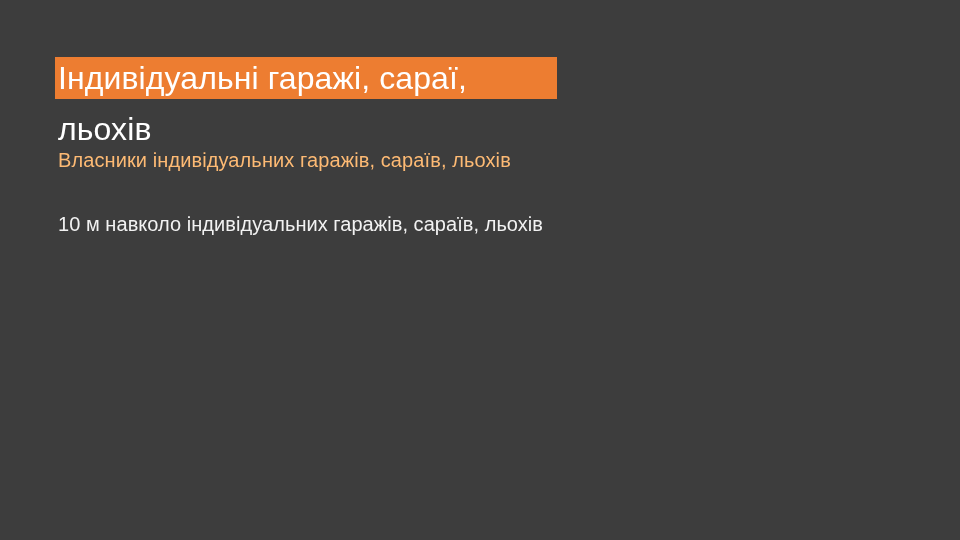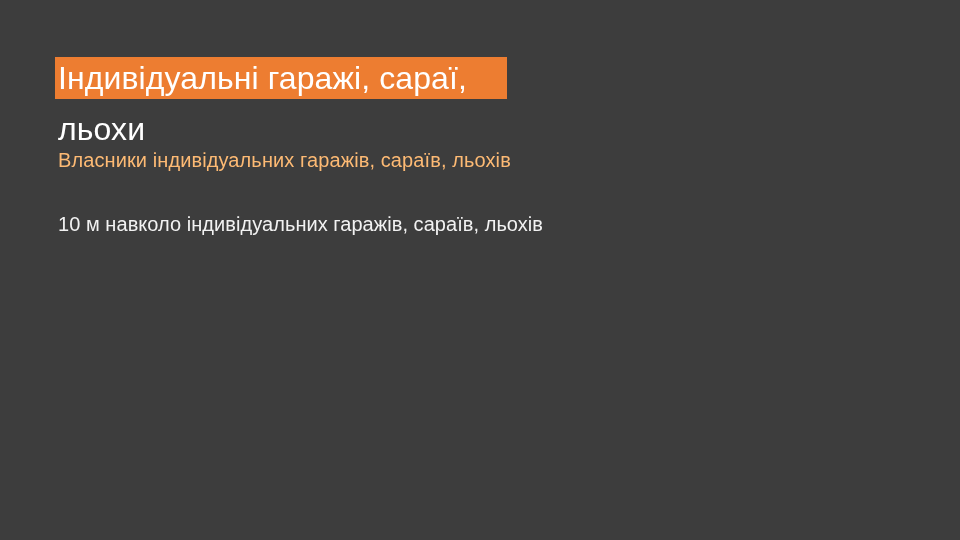--- a/index.html
+++ b/index.html
@@ -39,21 +39,21 @@
     color: #ffffff;
     white-space: nowrap;
     letter-spacing: 0.1px;
   }
 
   
   .title-line.highlight {
     background: #ed7d31;
     display: inline-block;
     padding: 0 3px 0 3px;
-    width: 452px;
+    width: 502px;
   }
 
   .title-line.plain {
     display: inline-block;
     padding: 0 3px;
     margin-top: 9px;
   }
 
   
   .sub-heading {
@@ -88,21 +88,21 @@
     height: 260px;
   }
 </style>
 </head>
 <body>
 
 <div class="slide">
 
   <div class="title-block">
     <span class="title-line highlight">Індивідуальні гаражі, сараї,</span><br>
-    <span class="title-line plain">льохи</span>
+    <span class="title-line plain">льохів</span>
   </div>
 
   <div class="sub-heading">Власники індивідуальних гаражів, сараїв, льохів</div>
 
   <div class="body-text">10 м навколо індивідуальних гаражів, сараїв, льохів</div>
 
   <div class="content-area"></div>
 
 </div>
 

